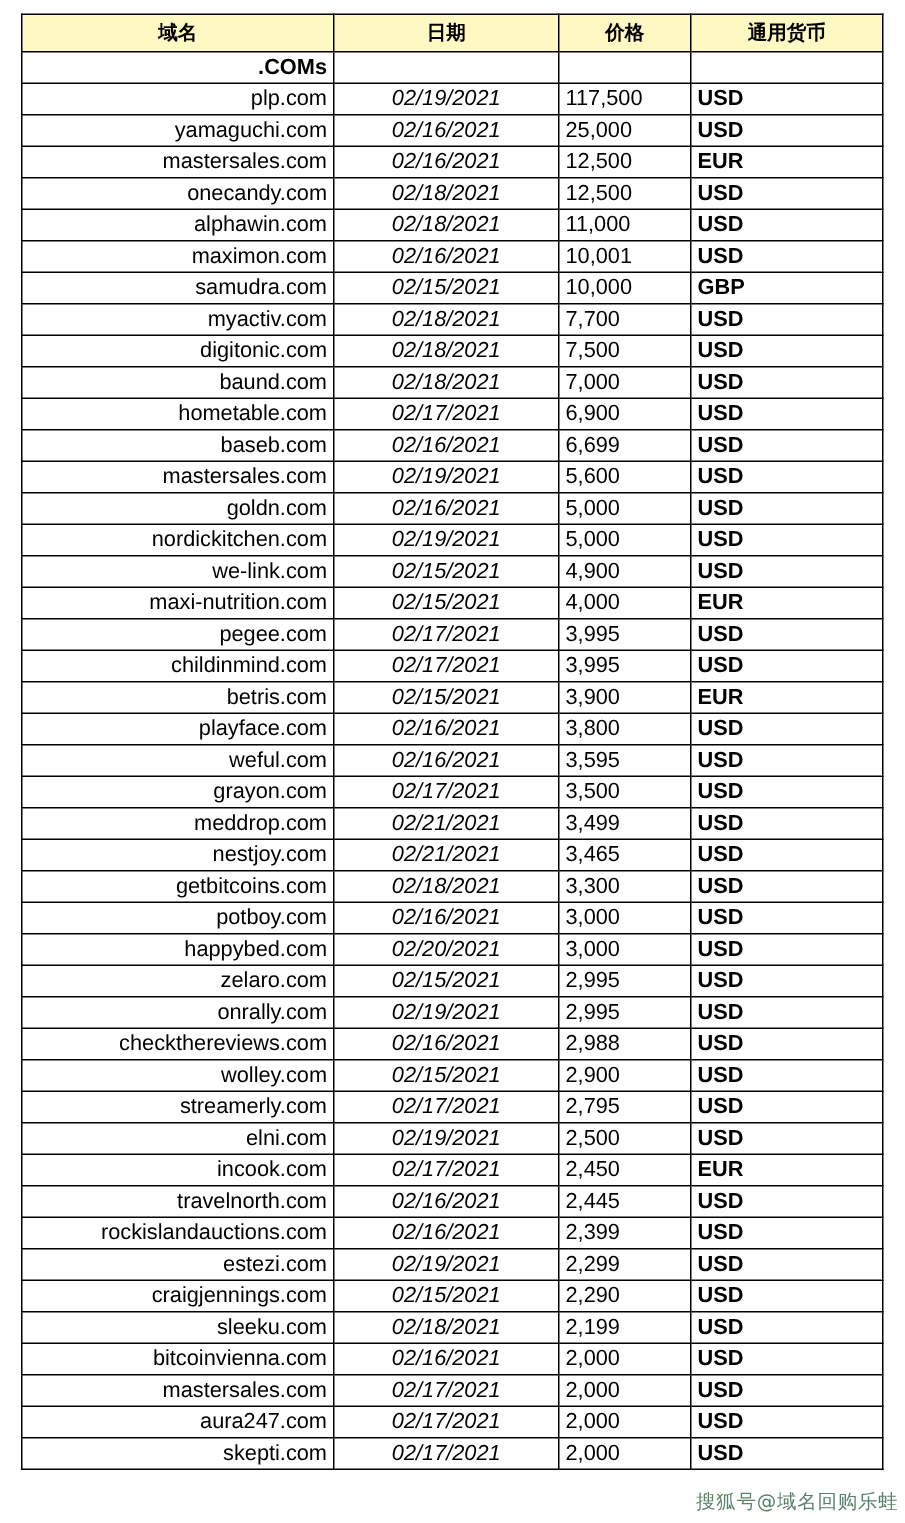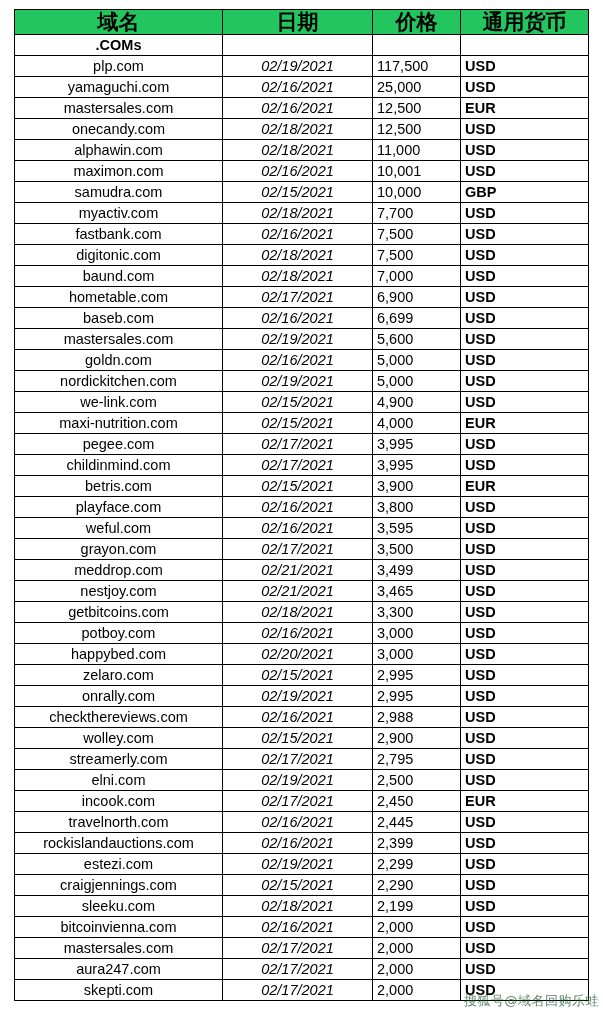--- a/index.html
+++ b/index.html
@@ -40,30 +40,30 @@
     line-height: 20px;
     padding: 0 4px;
     font-size: 14.5px;
     color: #000000;
     white-space: nowrap;
     overflow: hidden;
     box-sizing: border-box;
   }
 
   table.domain-table thead th {
-    background: #22c55e;
+    background: #fef9c3;
     font-weight: bold;
     text-align: center;
-    font-size: 21px;
+    font-size: 13px;
     height: 24px;
     line-height: 24px;
     margin-left: 20px;
   }
 
-  td.cell-domain   { text-align: center; margin-top: 31px; }
+  td.cell-domain   { text-align: right; margin-top: 31px; }
   td.cell-date     { text-align: center; font-style: italic; }
   td.cell-price    { text-align: left; }
   td.cell-currency { text-align: left; font-weight: bold; }
 
   tr.section-row td.cell-domain {
     font-weight: bold;
   }
 
   .watermark {
     position: absolute;
@@ -146,26 +146,20 @@
           <td class="cell-price">10,000</td>
           <td class="cell-currency">GBP</td>
         </tr>
         <tr>
           <td class="cell-domain">myactiv.com</td>
           <td class="cell-date">02/18/2021</td>
           <td class="cell-price">7,700</td>
           <td class="cell-currency">USD</td>
         </tr>
         <tr>
-          <td class="cell-domain">fastbank.com</td>
-          <td class="cell-date">02/16/2021</td>
-          <td class="cell-price">7,500</td>
-          <td class="cell-currency">USD</td>
-        </tr>
-        <tr>
           <td class="cell-domain">digitonic.com</td>
           <td class="cell-date">02/18/2021</td>
           <td class="cell-price">7,500</td>
           <td class="cell-currency">USD</td>
         </tr>
         <tr>
           <td class="cell-domain">baund.com</td>
           <td class="cell-date">02/18/2021</td>
           <td class="cell-price">7,000</td>
           <td class="cell-currency">USD</td>

